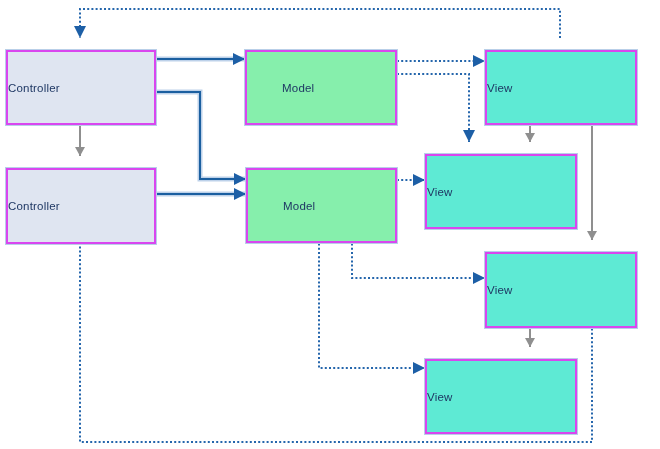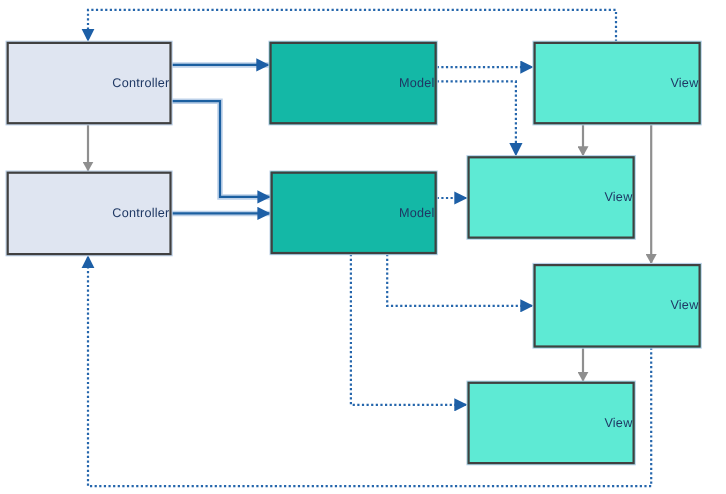--- a/index.html
+++ b/index.html
@@ -16,31 +16,32 @@
     overflow: hidden;
   }
   .wires {
     position: absolute;
     left: 0;
     top: 0;
   }
   .node {
     position: absolute;
     box-sizing: border-box;
-    border: 2px solid #404040;
+    border: 2px solid #d946ef;
     box-shadow: 0 0 0 1px #b9cfe8;
     display: flex;
     align-items: center;
-    justify-content: flex-end;
+    justify-content: flex-start;
     font-size: 11.5px;
     color: #1f3864;
     letter-spacing: 0.2px;
+    margin-top: 12px;
   }
   .node-controller { background: #dfe5f1; }
-  .node-model      { background: #14b8a6; }
+  .node-model      { background: #86efac; padding-left: 35px; }
   .node-view       { background: #5eead4; }
 
   .wire-casing { fill: none; stroke: #bdd1e9; stroke-width: 5; stroke-linejoin: miter; }
   .wire-solid  { fill: none; stroke: #1b5fa0; stroke-width: 2; stroke-linejoin: miter; }
   .wire-dotted { fill: none; stroke: #2566ac; stroke-width: 2; stroke-dasharray: 2 2.2; stroke-linejoin: miter; }
   .wire-grey   { fill: none; stroke: #8f8f8f; stroke-width: 2; }
 </style>
 </head>
 <body>
 

